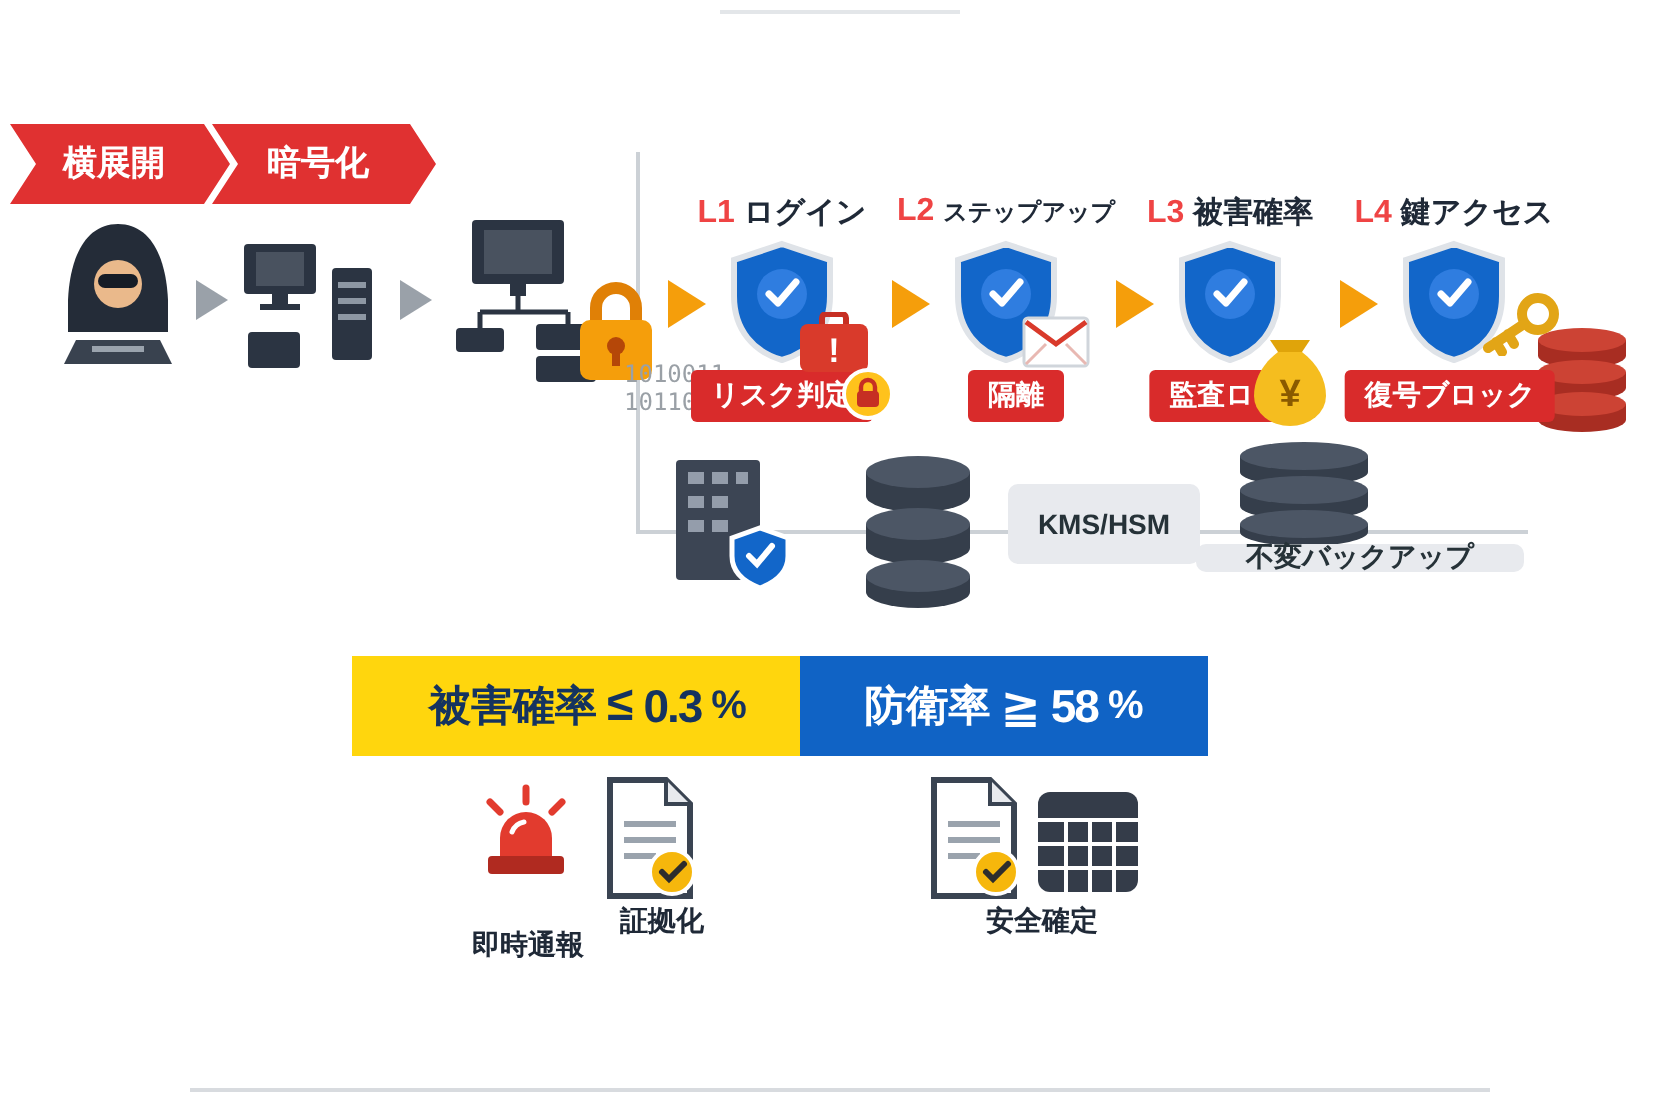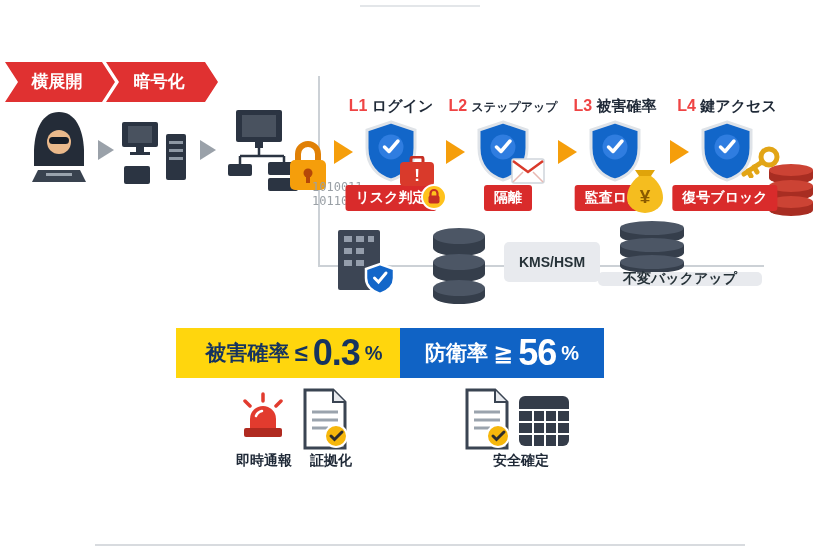--- a/index.html
+++ b/index.html
@@ -46,21 +46,21 @@
 
   
   .binary{font-family:"DejaVu Sans Mono","Liberation Mono",monospace;font-size:12px;line-height:14px;color:#9aa0a6;z-index:1;}
 
   
   .stat{display:flex;align-items:center;justify-content:center;gap:5px;z-index:2;}
   .stat.yellow{background:#ffd60d;color:#15335f;}
   .stat.blue{background:#1063c5;color:#ffffff;}
   .stat .s-label{font-size:21px;font-weight:bold;}
   .stat .s-op{font-size:24px;font-weight:bold;}
-  .stat .s-val{font-size:36px;font-weight:bold;letter-spacing:-1px;}
+  .stat .s-val{font-size:23px;font-weight:bold;letter-spacing:-1px;}
   .stat .s-unit{font-size:20px;font-weight:bold;}
 
   .cap{font-size:14px;font-weight:bold;color:#1f2937;text-align:center;z-index:2;}
 
   .z1{z-index:1;} .z3{z-index:3;}
 </style>
 </head>
 <body>
 
 <div id="canvas">
@@ -277,21 +277,21 @@
 
   <div class="abs stat yellow" style="left:176px;top:328px;width:236px;height:50px;">
     <span class="s-label">被害確率</span>
     <span class="s-op">≤</span>
     <span class="s-val">0.3</span>
     <span class="s-unit">%</span>
   </div>
   <div class="abs stat blue" style="left:400px;top:328px;width:204px;height:50px;">
     <span class="s-label">防衛率</span>
     <span class="s-op">≧</span>
-    <span class="s-val">56</span>
+    <span class="s-val">58</span>
     <span class="s-unit">%</span>
   </div>
 
   <div class="abs z1" style="left:236px;top:392px;">
     <svg width="54" height="54" viewBox="0 0 54 54">
       <path d="M27 14 a13 13 0 0 1 13 13 v9 H14 v-9 a13 13 0 0 1 13 -13 Z" fill="#e23b2e"></path>
       <rect x="8" y="36" width="38" height="9" rx="2" fill="#b02a20"></rect>
       <path d="M27 2 v7 M9 9 l5 5 M45 9 l-5 5" stroke="#e23b2e" stroke-width="3.5" stroke-linecap="round"></path>
       <path d="M20 24 a8 8 0 0 1 6 -5" stroke="#fff" stroke-width="2.5" fill="none" stroke-linecap="round"></path>
     </svg>
@@ -302,21 +302,21 @@
       <path d="M6 2 h28 l12 12 v46 H6 Z" fill="#fff" stroke="#3a4452" stroke-width="3"></path>
       <path d="M34 2 v12 h12" fill="#e8eaee" stroke="#3a4452" stroke-width="2"></path>
       <g stroke="#9aa3ad" stroke-width="3">
           <path d="M13 24 h26 M13 32 h26 M13 40 h16"></path>
         </g>
       <circle cx="37" cy="48" r="11" fill="#f6b70c" stroke="#fff" stroke-width="2"></circle>
       <path d="M32 48 l3.5 3.5 L43 44" stroke="#2d2d2d" stroke-width="3" fill="none" stroke-linecap="round"></path>
     </svg>
   </div>
 
-  <div class="abs cap" style="left:222px;top:452px;width:84px;">即時通報</div>
+  <div class="abs cap" style="left:222px;top:464px;width:84px;">即時通報</div>
   <div class="abs cap" style="left:301px;top:452px;width:60px;">証拠化</div>
 
   <div class="abs z1" style="left:461px;top:388px;">
     <svg width="52" height="62" viewBox="0 0 52 62">
       <path d="M6 2 h28 l12 12 v46 H6 Z" fill="#fff" stroke="#3a4452" stroke-width="3"></path>
       <path d="M34 2 v12 h12" fill="#e8eaee" stroke="#3a4452" stroke-width="2"></path>
       <g stroke="#9aa3ad" stroke-width="3">
           <path d="M13 24 h26 M13 32 h26 M13 40 h16"></path>
         </g>
       <circle cx="37" cy="48" r="11" fill="#f6b70c" stroke="#fff" stroke-width="2"></circle>

